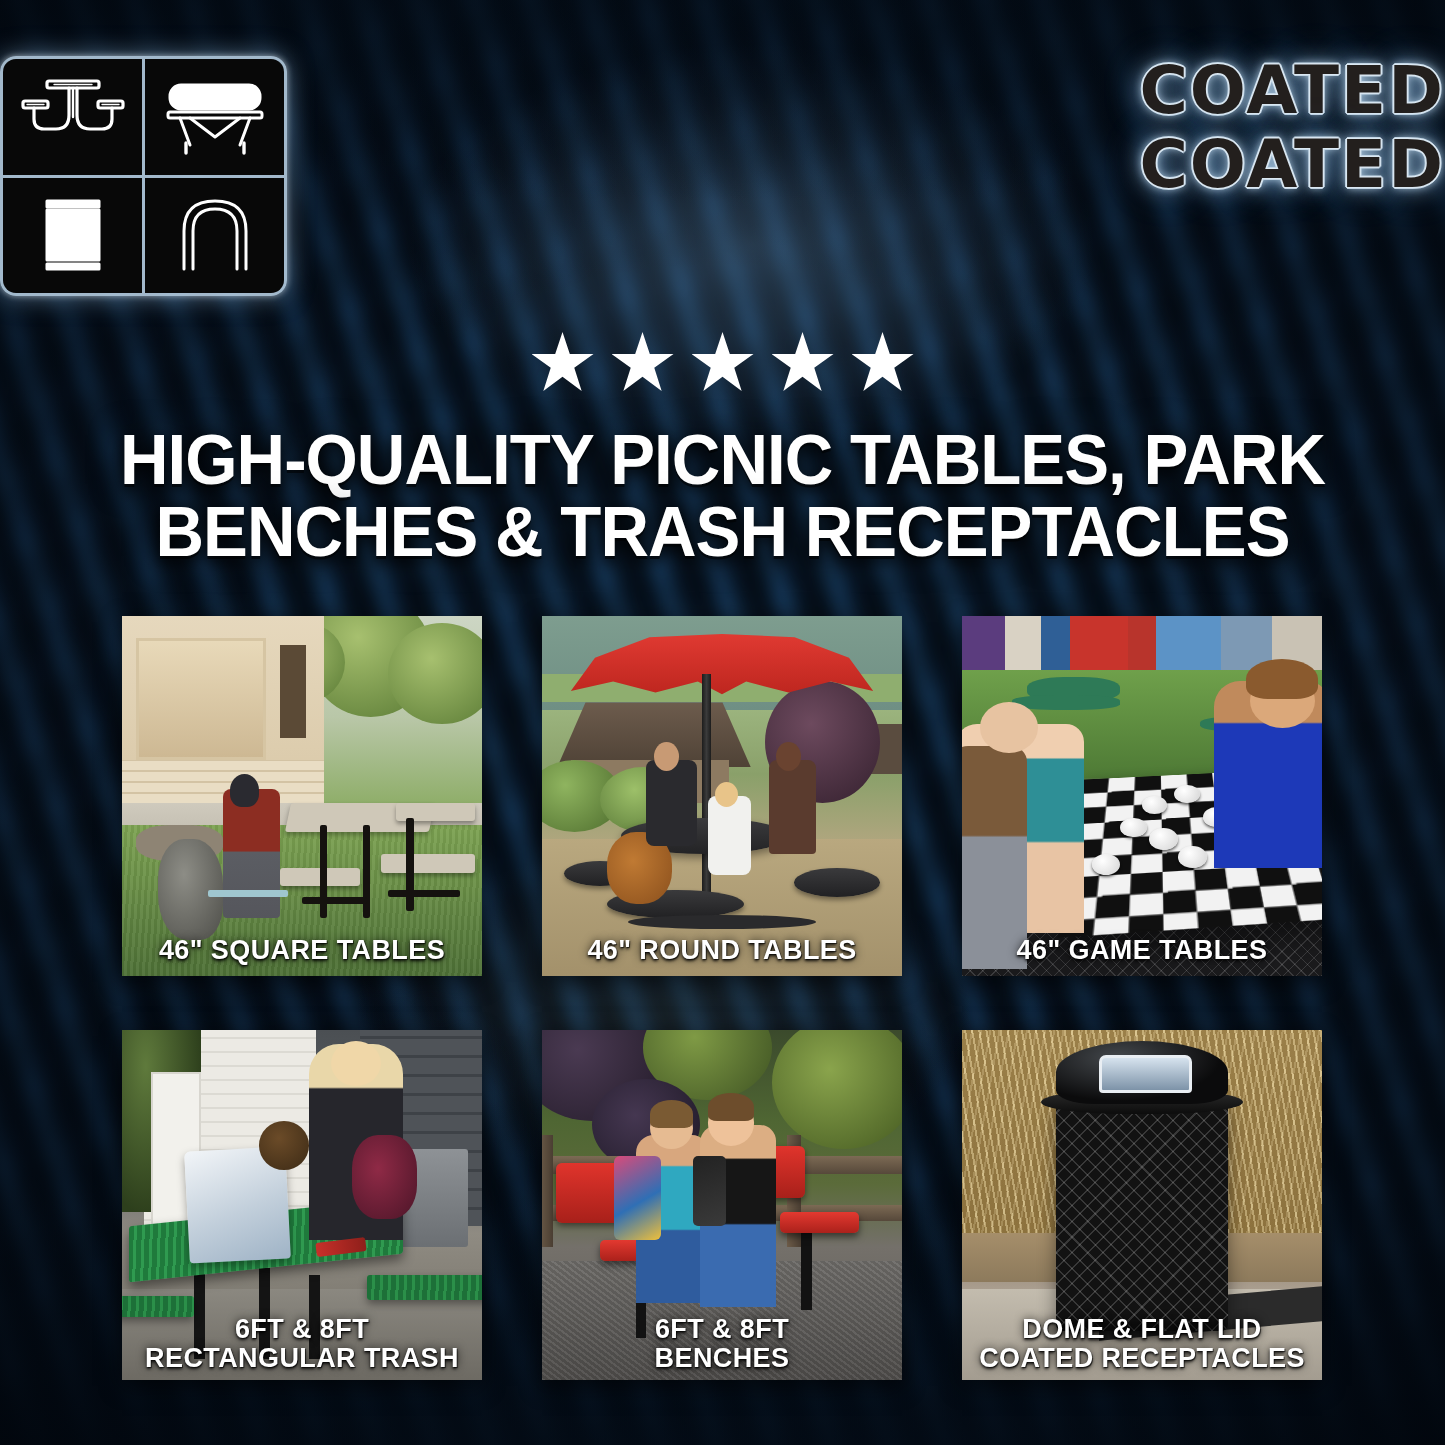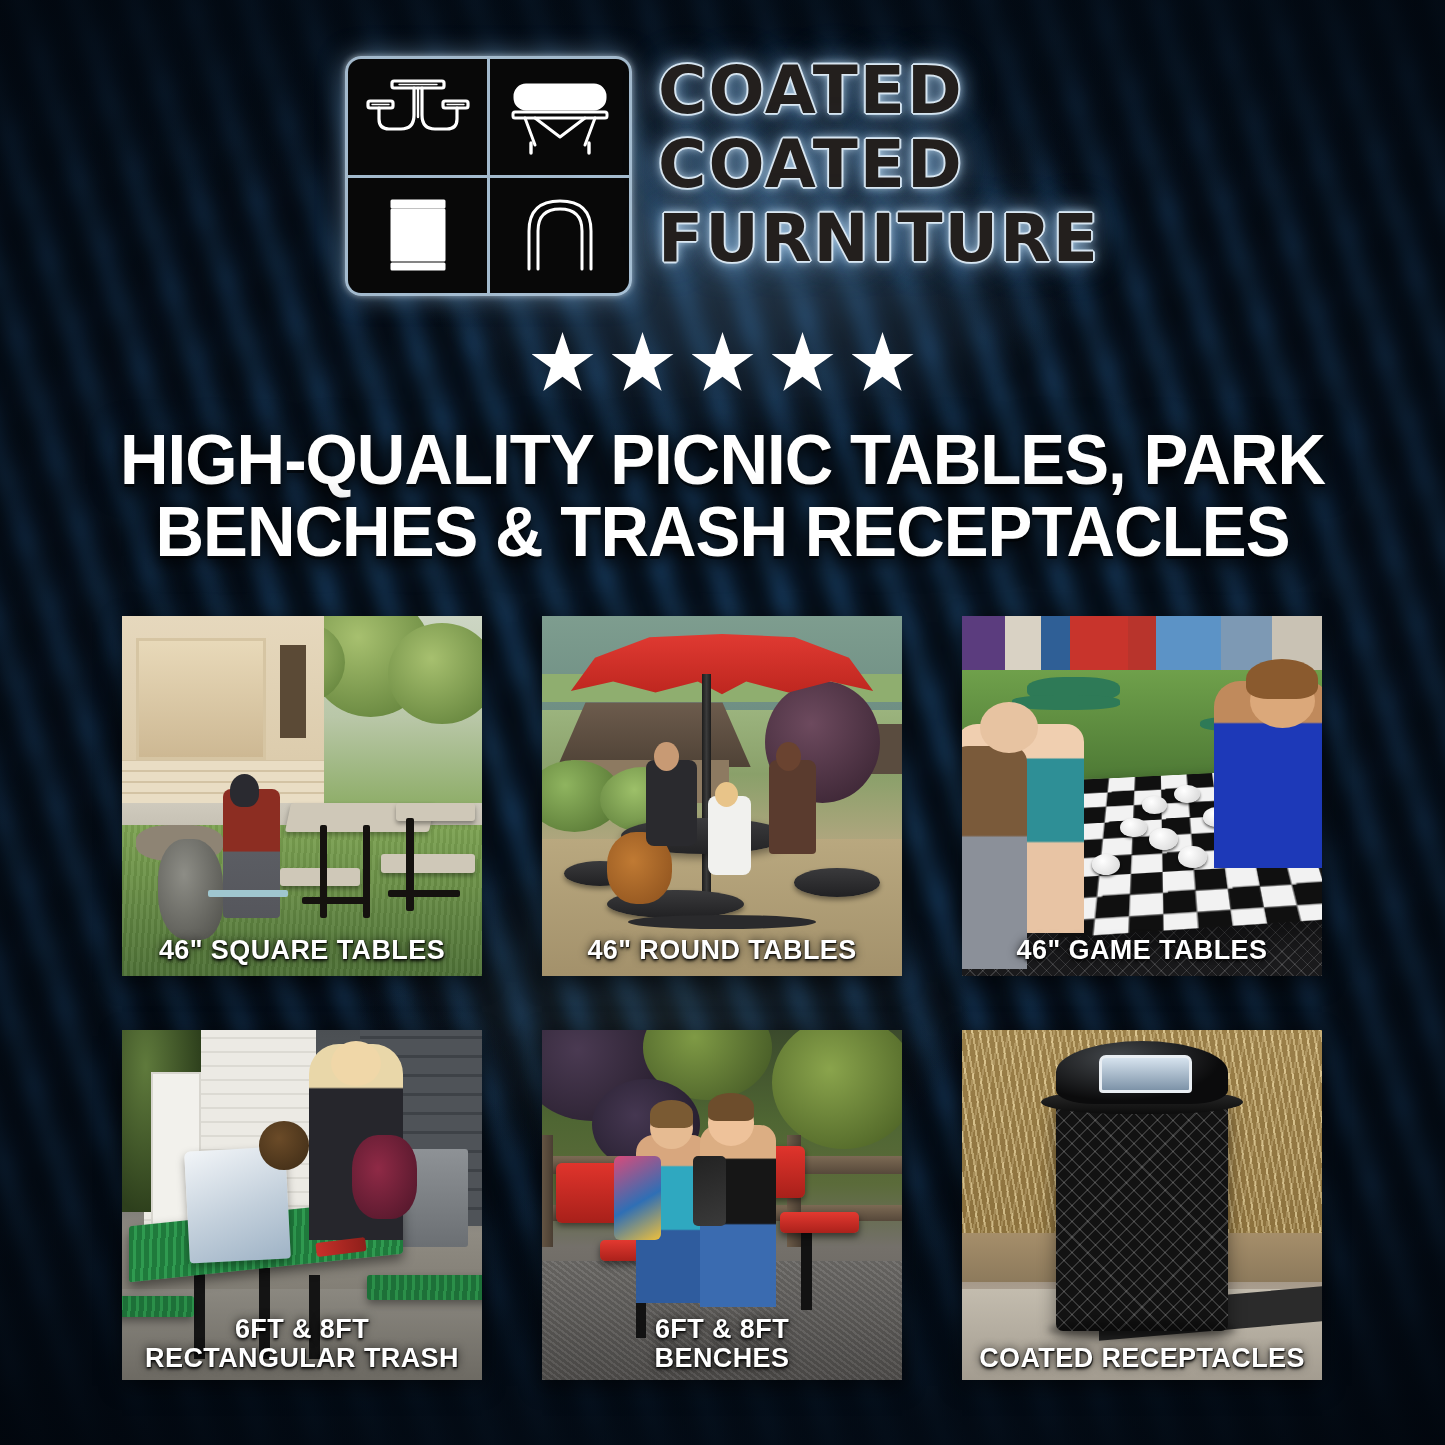--- a/index.html
+++ b/index.html
@@ -60,21 +60,21 @@
     background:
       radial-gradient(ellipse 80% 72% at 50% 46%, rgba(0,0,0,0) 38%, rgba(2,8,16,.52) 78%, rgba(1,5,11,.88) 100%),
       linear-gradient(180deg, rgba(3,12,22,.55) 0%, rgba(0,0,0,0) 14%, rgba(0,0,0,0) 82%, rgba(4,14,26,.80) 100%);
   }
 
   .content{position:absolute;inset:0;}
 
   
   .logo-row{
     position:absolute;left:0;right:0;top:56px;
-    display:flex;justify-content:center;align-items:flex-start;gap:26px;
+    display:flex;justify-content:space-between;align-items:flex-start;gap:26px;
   }
   .logo-mark{
     width:287px;height:240px;
     display:grid;grid-template-columns:1fr 1fr;grid-template-rows:1fr 1fr;
     gap:3px;
     border-radius:16px;
     background:rgba(190,215,235,.85);
     padding:3px;
     box-shadow:0 0 26px rgba(150,195,235,.55), 0 0 6px rgba(255,255,255,.55);
   }
@@ -348,21 +348,20 @@
               <path d="M28 84 L28 46 Q28 16 59 16 Q90 16 90 46 L90 84"></path>
               <path d="M37 84 L37 46 Q37 24 59 24 Q81 24 81 46 L81 84"></path>
             </g>
           </svg>
         </div>
       </div>
 
       <div class="logo-words">
         <div class="logo-line l1">COATED</div>
         <div class="logo-line l2">COATED</div>
-        <div class="logo-line l3">FURNITURE</div>
       </div>
     </div>
 
     <div class="stars">
       <div class="star"></div>
       <div class="star"></div>
       <div class="star"></div>
       <div class="star"></div>
       <div class="star"></div>
     </div>
@@ -551,19 +550,20 @@
             <div class="walk"></div>
             <div class="border"></div>
             <div class="can"></div>
             <div class="rim"></div>
             <div class="dome"></div>
             <div class="slot"></div>
             <div class="el" style="left:24%;bottom:12%;width:52%;height:5%;background:rgba(0,0,0,.35);border-radius:50%;filter:blur(3px);"></div>
           </div>
         </div>
         <div class="caption two-line">
+          <span class="cl">DOME &amp; FLAT LID</span>
           <span class="cl">COATED RECEPTACLES</span>
         </div>
       </div>
 
     </div>
   </div>
 </div>
 
 </body></html>

